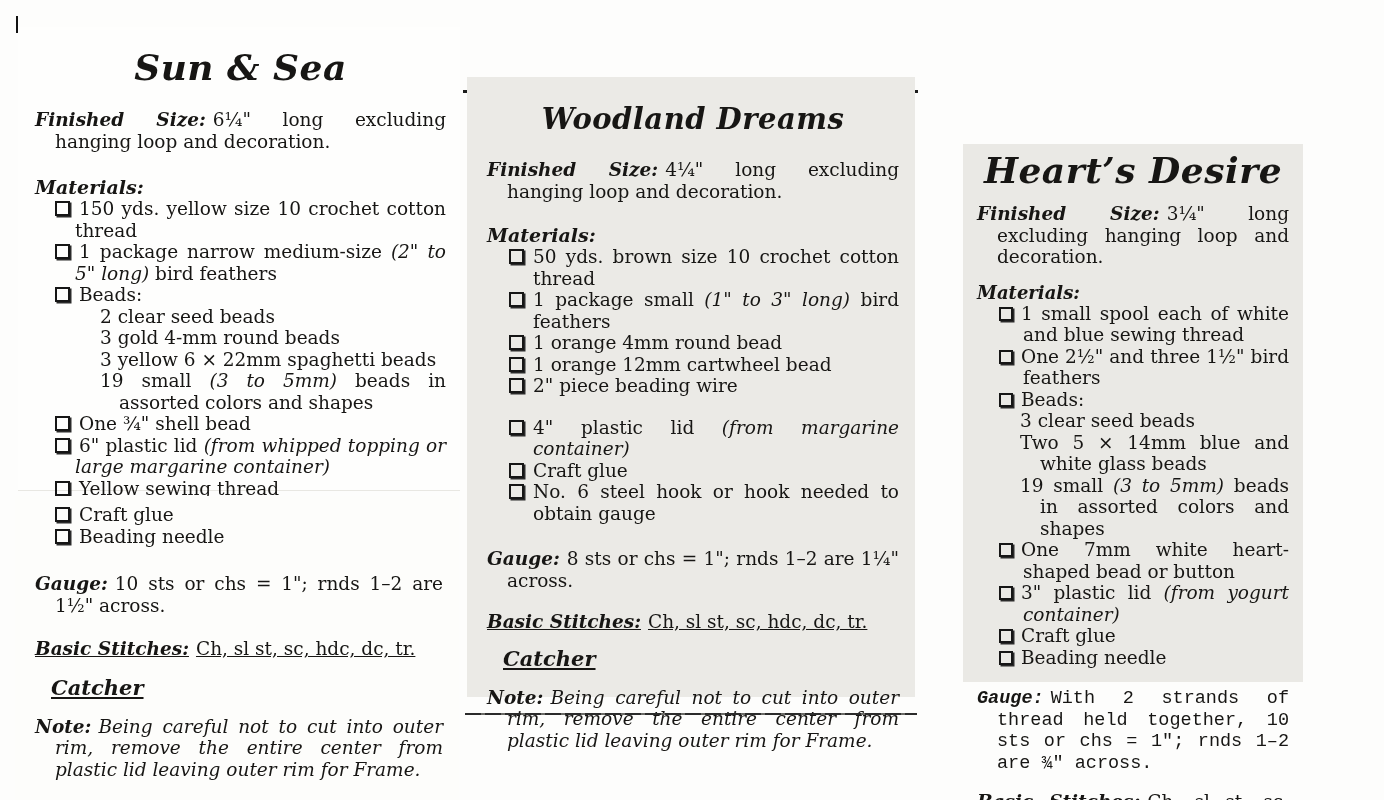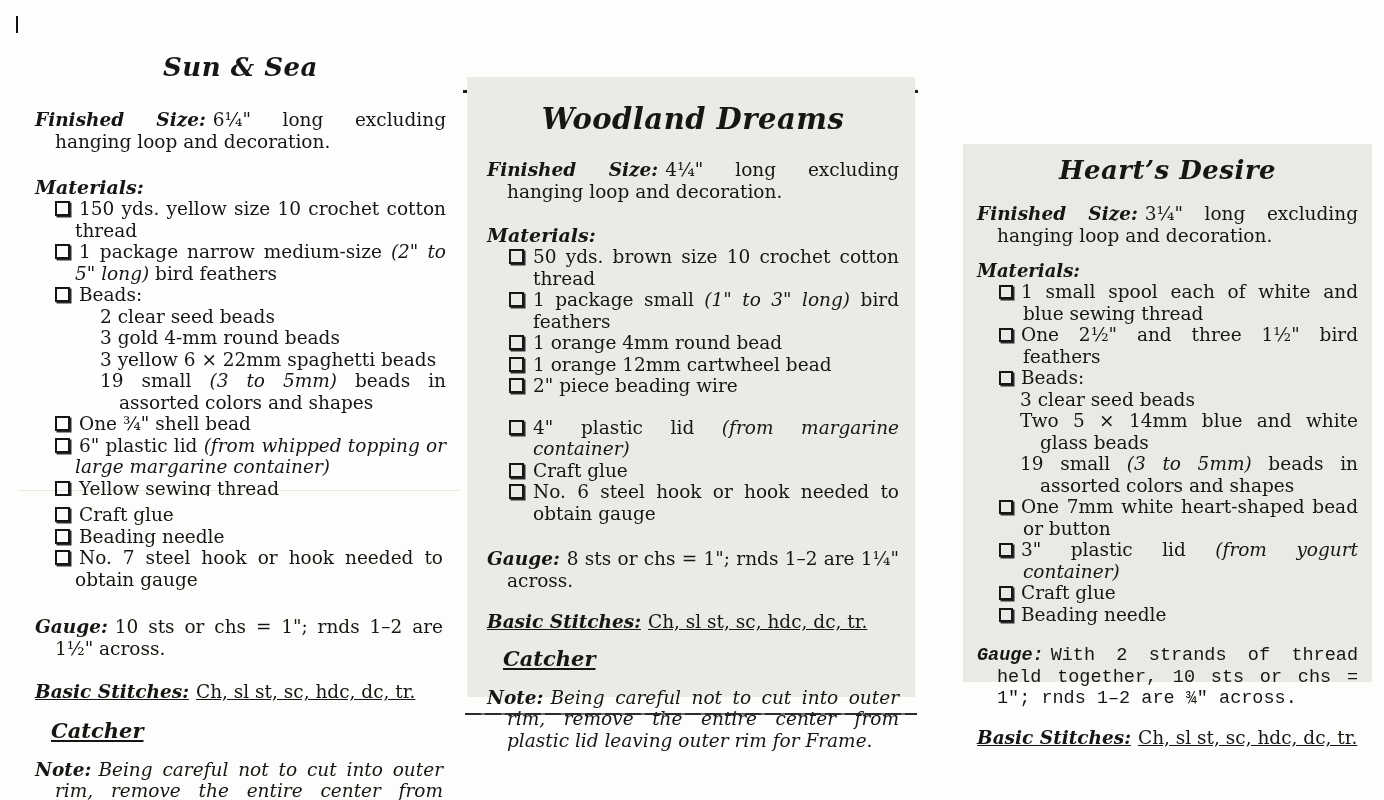--- a/index.html
+++ b/index.html
@@ -15,26 +15,26 @@
   .frag{position:absolute;box-sizing:border-box;}
   #frag1{left:18px;top:27px;width:442px;height:464px;background:#fefefd;
          border-bottom:1px solid #e8e7e2;padding:10px 14px 0 17px;}
   #frag2{left:15px;top:496px;width:444px;height:304px;background:#fdfdfb;
          padding:8px 16px 0 20px;}
   #midcard{left:467px;top:77px;width:448px;height:620px;background:#ebeae6;
          padding:0 16px 0 20px;}
   #midrule-top{position:absolute;left:463px;top:90px;width:455px;height:3px;background:#1c1c1c;}
   #midrule-bottom{position:absolute;left:465px;top:713px;width:452px;height:2px;
          background:repeating-linear-gradient(90deg,#2b2b2b 0 16px,#6a6a66 16px 20px);}
-  #rightcard{left:963px;top:144px;width:409px;height:538px;background:#eae9e5;
+  #rightcard{left:963px;top:144px;width:340px;height:538px;background:#eae9e5;
          padding:2px 14px 0 14px;}
 
   
   .bodytxt{font-size:18.5px;line-height:21.5px;text-align:justify;}
-  .title{font-size:26px;line-height:32px;font-weight:700;font-style:italic;
+  .title{font-size:36px;line-height:32px;font-weight:700;font-style:italic;
          text-align:center;margin:0;letter-spacing:.5px;}
   #midcard .title{font-size:29px;}
   .bi{font-weight:700;font-style:italic;}
   .i{font-style:italic;}
   .lblsp{margin-right:7px;}
   .sect{font-size:19px;line-height:22px;font-weight:700;font-style:italic;margin:0;}
   #rightcard .sect{font-size:18px;line-height:20px;}
   .catcher{font-size:21px;line-height:24px;font-weight:700;font-style:italic;margin:16px;text-decoration:underline;}
   .para{margin:0;padding-left:20px;text-indent:-20px;}
   .ci{margin:0;padding-left:46px;text-indent:-24px;}
@@ -103,21 +103,20 @@
     <p class="si"><span>3 yellow 6 × 22mm spaghetti beads</span></p>
     <p class="si"><span>19 small </span><span class="i">(3 to 5mm)</span><span> beads in assorted colors and shapes</span></p>
     <p class="ci"><span class="cb"></span><span>One ¾" shell bead</span></p>
     <p class="ci"><span class="cb"></span><span>6" plastic lid </span><span class="i">(from whipped topping or large margarine container)</span></p>
     <p class="ci"><span class="cb"></span><span>Yellow sewing thread</span></p>
   </section>
 
   <section class="frag bodytxt" id="frag2">
     <p class="ci"><span class="cb"></span><span>Craft glue</span></p>
     <p class="ci"><span class="cb"></span><span>Beading needle</span></p>
-    <p class="ci"><span class="cb"></span><span>No. 7 steel hook or hook needed to obtain gauge</span></p>
 
     <p class="para mt-gauge"><span class="bi lblsp">Gauge:</span><span>10 sts or chs = 1"; rnds 1–2 are 1½" across.</span></p>
 
     <p class="para mt-basic"><span class="bi lblsp">Basic Stitches:</span><span>Ch, sl st, sc, hdc, dc, tr.</span></p>
 
     <h2 class="catcher mt-catch">Catcher</h2>
     <p class="para"><span class="bi lblsp">Note:</span><span class="i">Being careful not to cut into outer rim, remove the entire center from plastic lid leaving outer rim for Frame.</span></p>
   </section>
 
   <div id="midrule-top"></div>

